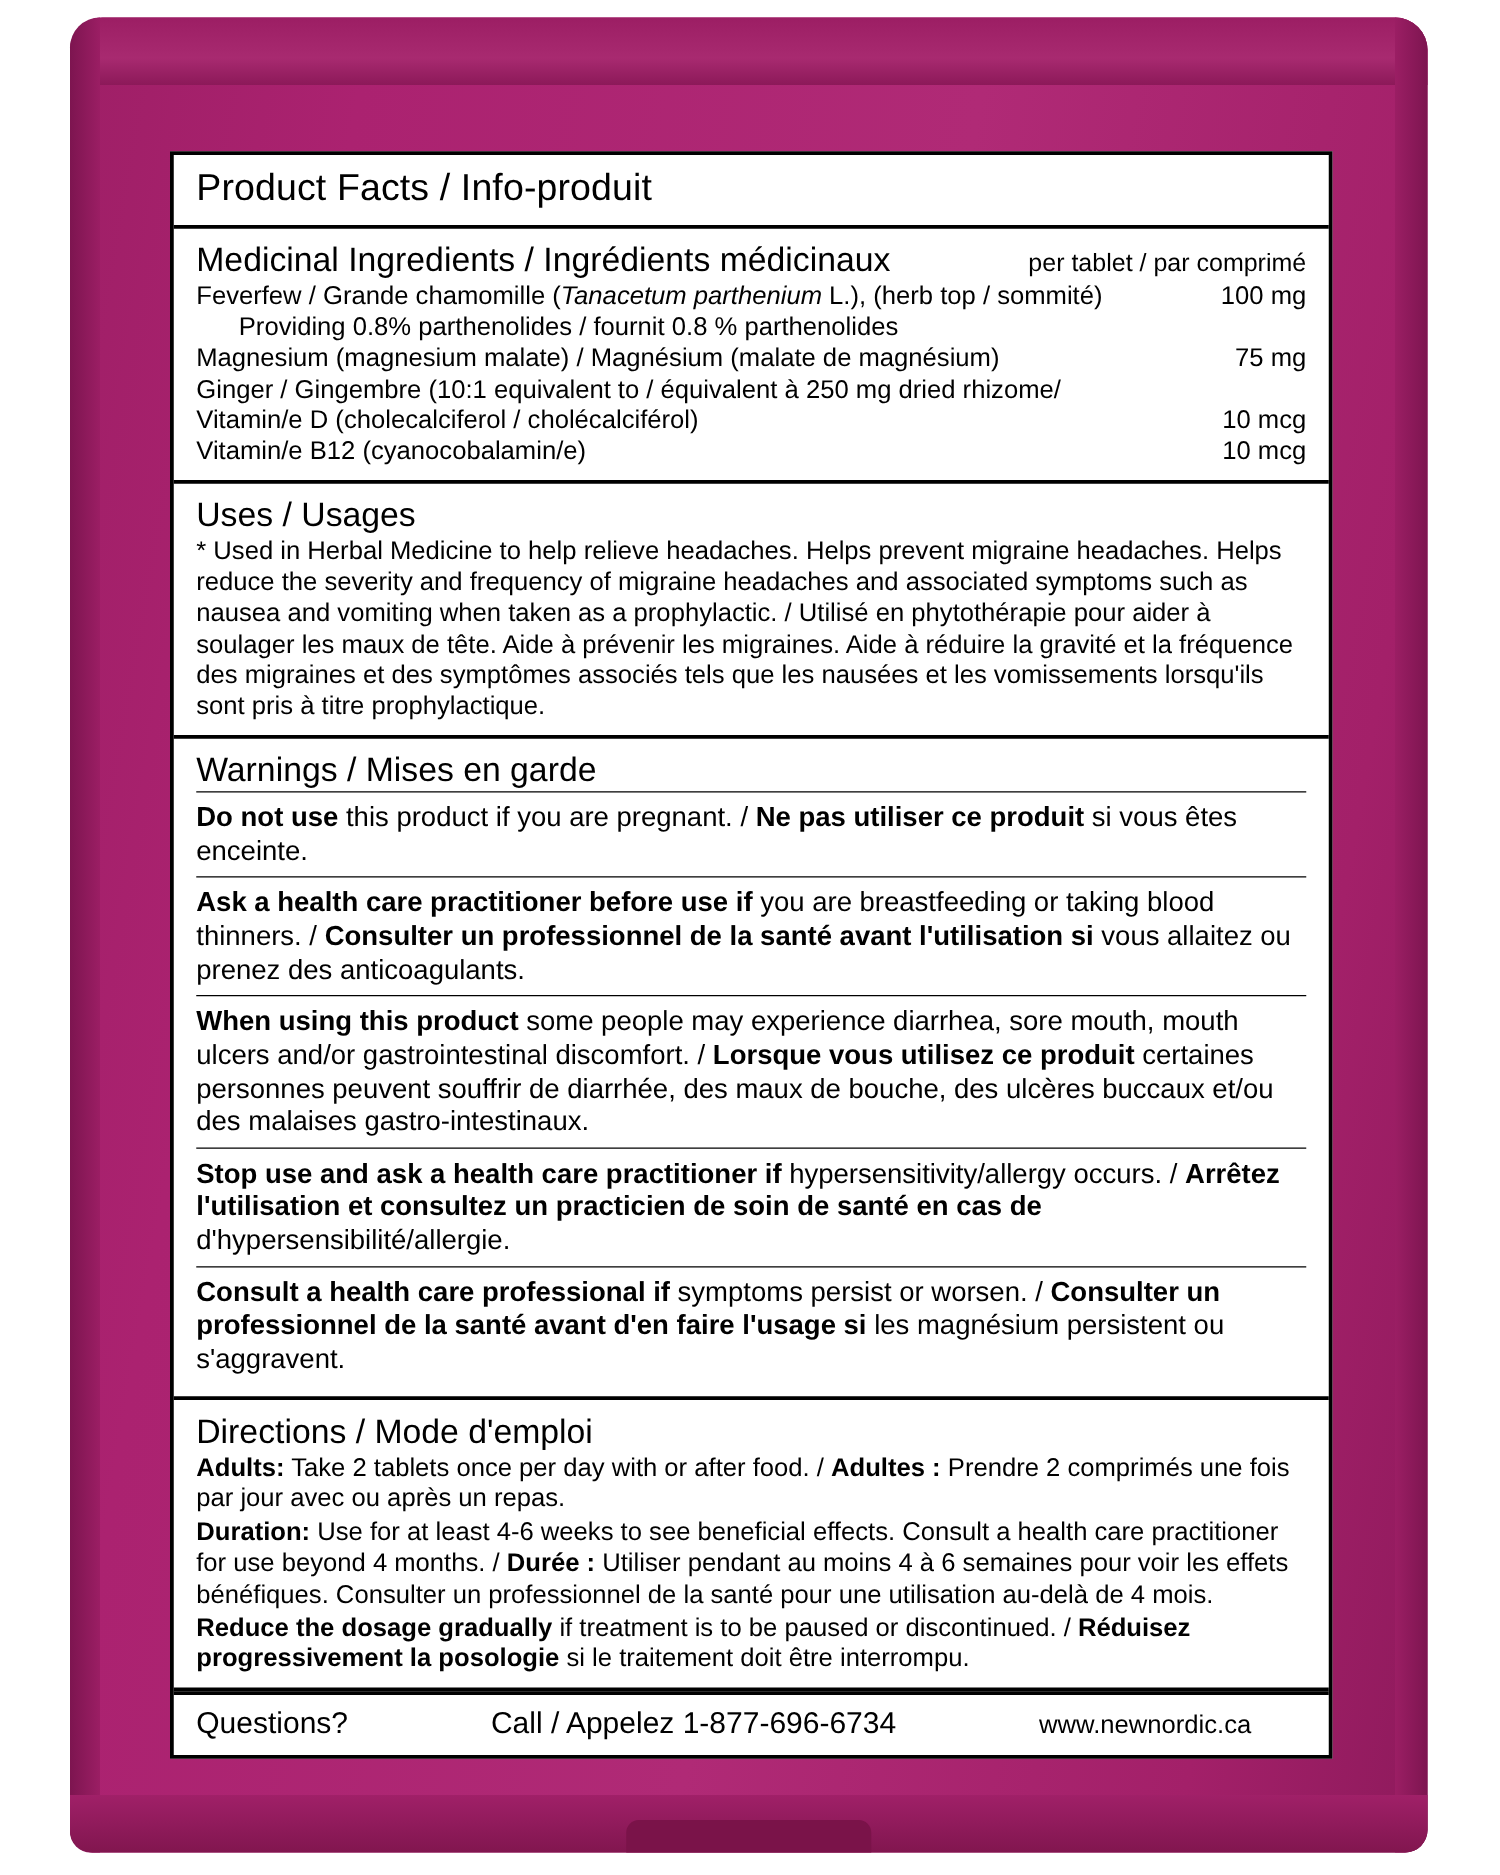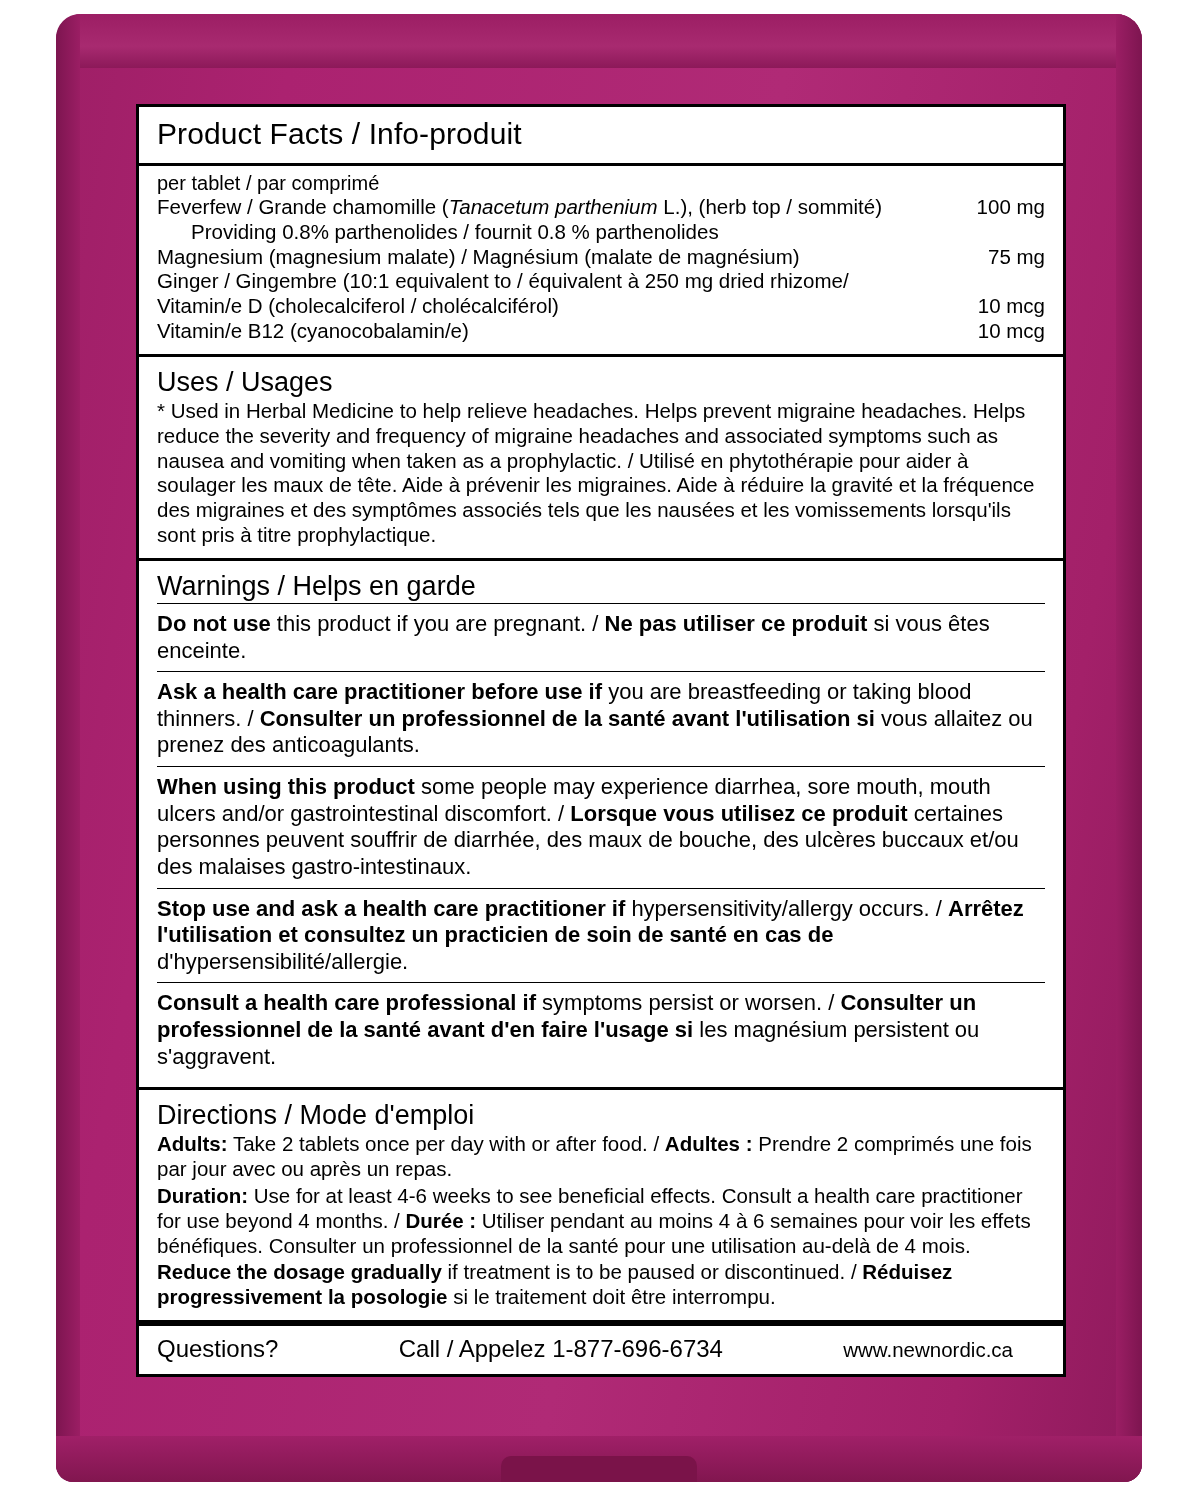--- a/index.html
+++ b/index.html
@@ -63,21 +63,21 @@
     width: 196px;
     height: 26px;
     background: #7a1349;
     border-radius: 10px 10px 0 0;
   }
 
   
   .label {
     position: absolute;
     left: 136px;
-    top: 104px;
+    top: 121px;
     width: 930px;
     background: #ffffff;
     border: 3px solid #000000;
     box-sizing: border-box;
     color: #000;
   }
   .sec {
     border-bottom: 3px solid #000;
     padding: 6px 18px 10px 18px;
   }
@@ -148,21 +148,21 @@
 
   .dir-item {
     font-size: 20.5px;
     line-height: 1.21;
     margin-top: 2px;
   }
 
   .questions {
     display: flex;
     align-items: baseline;
-    padding: 9px 16px 11px 18px;
+    padding: 9px 28px 11px 18px;
   }
   .q-label { font-size: 24px; flex: 0 0 auto; }
   .q-call { font-size: 24px; flex: 1 1 auto; text-align: center; }
   .q-web { font-size: 20.5px; flex: 0 0 auto; padding-right: 34px; }
 </style>
 </head>
 <body>
 
 <div class="package">
   <div class="pkg-top-fold"></div>
@@ -171,20 +171,21 @@
   <div class="pkg-bottom-fold"></div>
   <div class="pkg-bottom-notch"></div>
 </div>
 
 <div class="label">
 
   <div class="facts-title">Product Facts / Info-produit</div>
 
   <div class="sec" style="border-top:3px solid #000;">
     <div class="ing-head-row">
+      <div class="sec-head">Medicinal Ingredients / Ingrédients médicinaux</div>
       <div class="ing-head-right">per tablet / par comprimé</div>
     </div>
 
     <div class="ing-row">
       <div class="nm">
         <span>Feverfew / Grande chamomille (</span><i class="sci">Tanacetum parthenium</i><span> L.), (herb top / sommité)</span>
       </div>
       <div class="amt">100 mg</div>
     </div>
     <div class="ing-sub">Providing 0.8% parthenolides  / fournit 0.8 % parthenolides</div>
@@ -209,21 +210,21 @@
       <div class="amt">10 mcg</div>
     </div>
   </div>
 
   <div class="sec">
     <div class="sec-head">Uses / Usages</div>
     <div class="body-text">* Used in Herbal Medicine to help relieve headaches. Helps prevent migraine headaches. Helps reduce the severity and frequency of migraine headaches and associated symptoms such as nausea and vomiting when taken as a prophylactic. / Utilisé en phytothérapie pour aider à soulager les maux de tête. Aide à prévenir les migraines. Aide à réduire la gravité et la fréquence des migraines et des symptômes associés tels que les nausées et les vomissements lorsqu'ils sont pris à titre prophylactique.</div>
   </div>
 
   <div class="sec">
-    <div class="sec-head">Warnings / Helps en garde</div>
+    <div class="sec-head">Warnings / Mises en garde</div>
 
     <div class="warn-item">
       <b>Do not use</b><span> this product if you are pregnant. / </span><b>Ne pas utiliser ce produit</b><span> si vous êtes enceinte.</span>
     </div>
 
     <div class="warn-item">
       <b>Ask a health care practitioner before use if</b><span> you are breastfeeding or taking blood thinners. / </span><b>Consulter un professionnel de la santé avant l'utilisation si</b><span> vous allaitez ou prenez des anticoagulants.</span>
     </div>
 
     <div class="warn-item">

